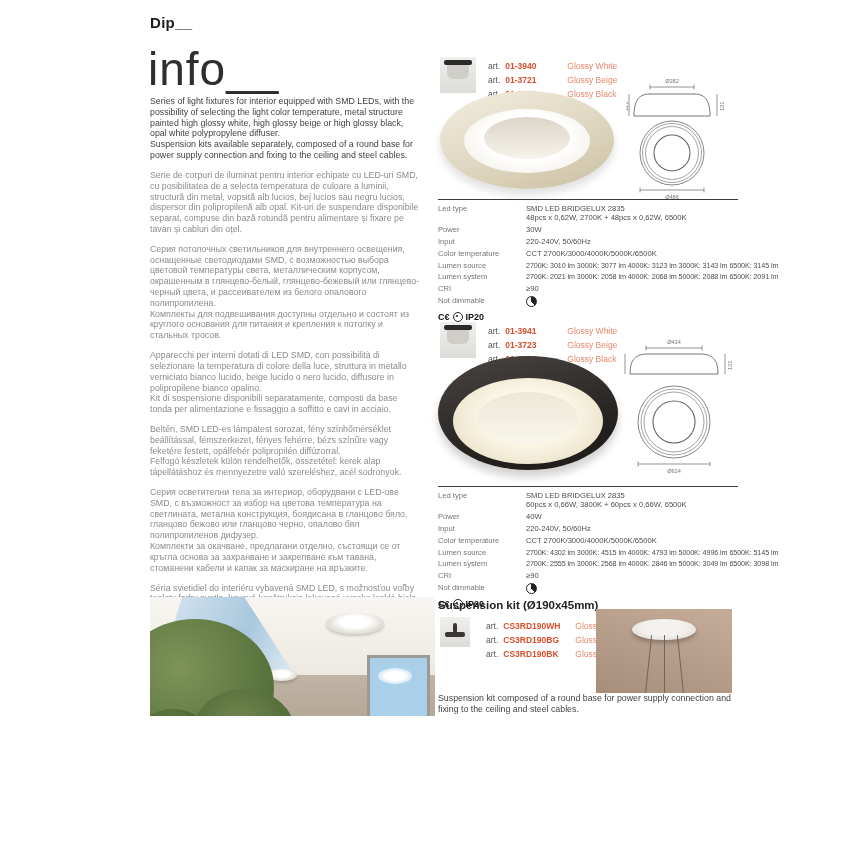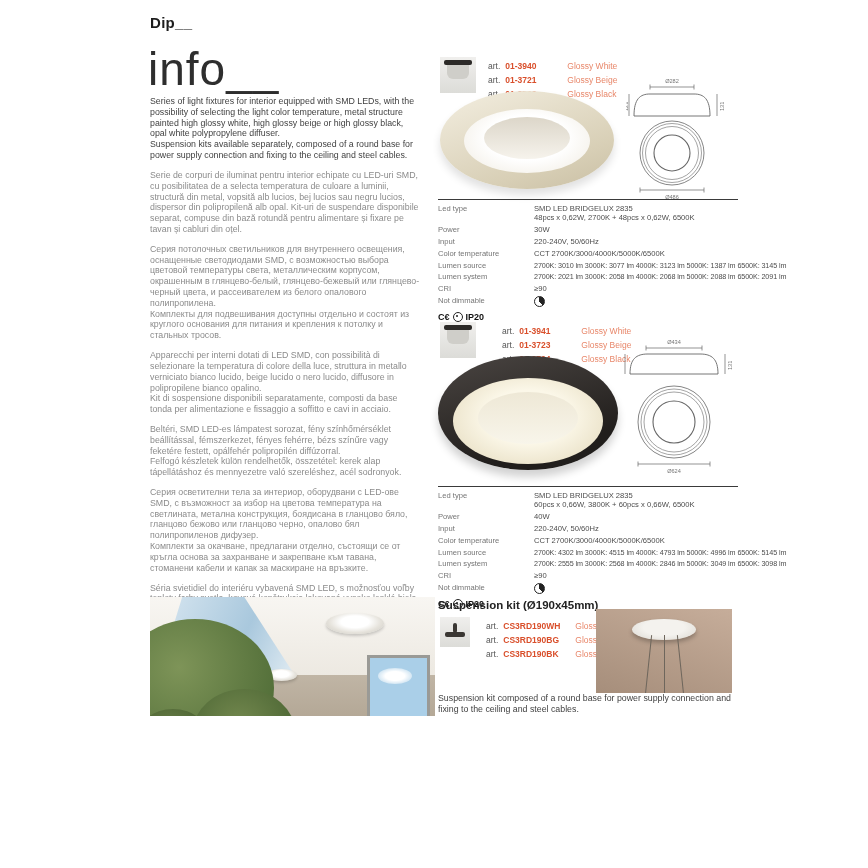--- a/index.html
+++ b/index.html
@@ -72,21 +72,21 @@
   .ring-center{position:absolute;border-radius:50%;}
   .fig1 .ring-outer{left:0;top:4px;width:174px;height:98px;background:linear-gradient(160deg,#f3eee0,#d8cfb6 70%,#c9bfa4);box-shadow:0 6px 8px rgba(0,0,0,.12);}
   .fig1 .ring-inner{left:24px;top:22px;width:126px;height:64px;background:radial-gradient(ellipse at 50% 45%,#ffffff 45%,#efeadf);}
   .fig1 .ring-center{left:44px;top:30px;width:86px;height:42px;background:linear-gradient(180deg,#dcd6c9,#f6f3ec);}
   .fig2 .ring-outer{left:0;top:0;width:180px;height:114px;background:linear-gradient(165deg,#4a4542,#211e1c 75%);box-shadow:0 7px 9px rgba(0,0,0,.18);}
   .fig2 .ring-inner{left:15px;top:22px;width:150px;height:86px;background:radial-gradient(ellipse at 50% 45%,#fbf7e8 40%,#e8dfc4 85%,#bfb295);}
   .fig2 .ring-center{left:40px;top:36px;width:100px;height:52px;background:linear-gradient(180deg,#eee8d6,#f8f5ea);}
 
   
   .spec-table{position:absolute;width:300px;border-top:1.4px solid #3a3a3a;padding-top:3px;}
-  .spec-row{display:flex;padding:1.4px 0;gap:8px;}
+  .spec-row{display:flex;padding:1.4px 0;}
   .spec-label{flex:0 0 88px;font-size:7.6px;color:#757575;}
   .spec-value{font-size:7.6px;color:#4c4c4c;}
   .spec-value .v2{display:block;}
   .spec-row.small .spec-value{font-size:7.2px;white-space:nowrap;letter-spacing:-.1px;}
   .dim-icon{display:inline-block;width:9px;height:9px;border:1px solid #222;border-radius:50%;
       background:conic-gradient(#222 0 38%,transparent 38% 100%);vertical-align:-2px;}
   .cert-line{margin-top:4px;font-size:9px;font-weight:bold;color:#111;display:flex;align-items:center;gap:3px;}
   .cert-icon{display:inline-block;width:8px;height:8px;border:1px solid #222;border-radius:50%;position:relative;}
   .cert-icon::after{content:"";position:absolute;left:2px;top:2px;width:2px;height:2px;background:#222;border-radius:50%;}
 
@@ -216,21 +216,21 @@
     <div class="spec-row">
       <span class="spec-label">Input</span>
       <span class="spec-value">220-240V, 50/60Hz</span>
     </div>
     <div class="spec-row">
       <span class="spec-label">Color temperature</span>
       <span class="spec-value">CCT 2700K/3000/4000K/5000K/6500K</span>
     </div>
     <div class="spec-row small">
       <span class="spec-label">Lumen source</span>
-      <span class="spec-value">2700K: 3010 lm  3000K: 3077 lm  4000K: 3123 lm  5000K: 1387 lm  6500K: 3145 lm</span>
+      <span class="spec-value">2700K: 3010 lm  3000K: 3077 lm  4000K: 3123 lm  3000K: 3143 lm  6500K: 3145 lm</span>
     </div>
     <div class="spec-row small">
       <span class="spec-label">Lumen system</span>
       <span class="spec-value">2700K: 2021 lm  3000K: 2058 lm  4000K: 2068 lm  5000K: 2088 lm  6500K: 2091 lm</span>
     </div>
     <div class="spec-row">
       <span class="spec-label">CRI</span>
       <span class="spec-value">≥90</span>
     </div>
     <div class="spec-row">
@@ -239,21 +239,21 @@
     </div>
     <div class="cert-line">
       <span>C€</span>
       <span class="cert-icon"></span>
       <span>IP20</span>
     </div>
   </div>
 
   <div class="abs" style="left:438px;top:318px;width:320px;height:165px;">
     <div class="thumb" style="left:2px;top:4px;"></div>
-    <div class="abs" style="left:50px;top:4px;margin-left:14px;">
+    <div class="abs" style="left:50px;top:4px;">
       <div class="art-row">
         <span class="art-prefix">art.</span><span class="art-code">01-3941</span><span class="art-finish">Glossy White</span>
       </div>
       <div class="art-row">
         <span class="art-prefix">art.</span><span class="art-code">01-3723</span><span class="art-finish">Glossy Beige</span>
       </div>
       <div class="art-row">
         <span class="art-prefix">art.</span><span class="art-code">01-3724</span><span class="art-finish">Glossy Black</span>
       </div>
     </div>

